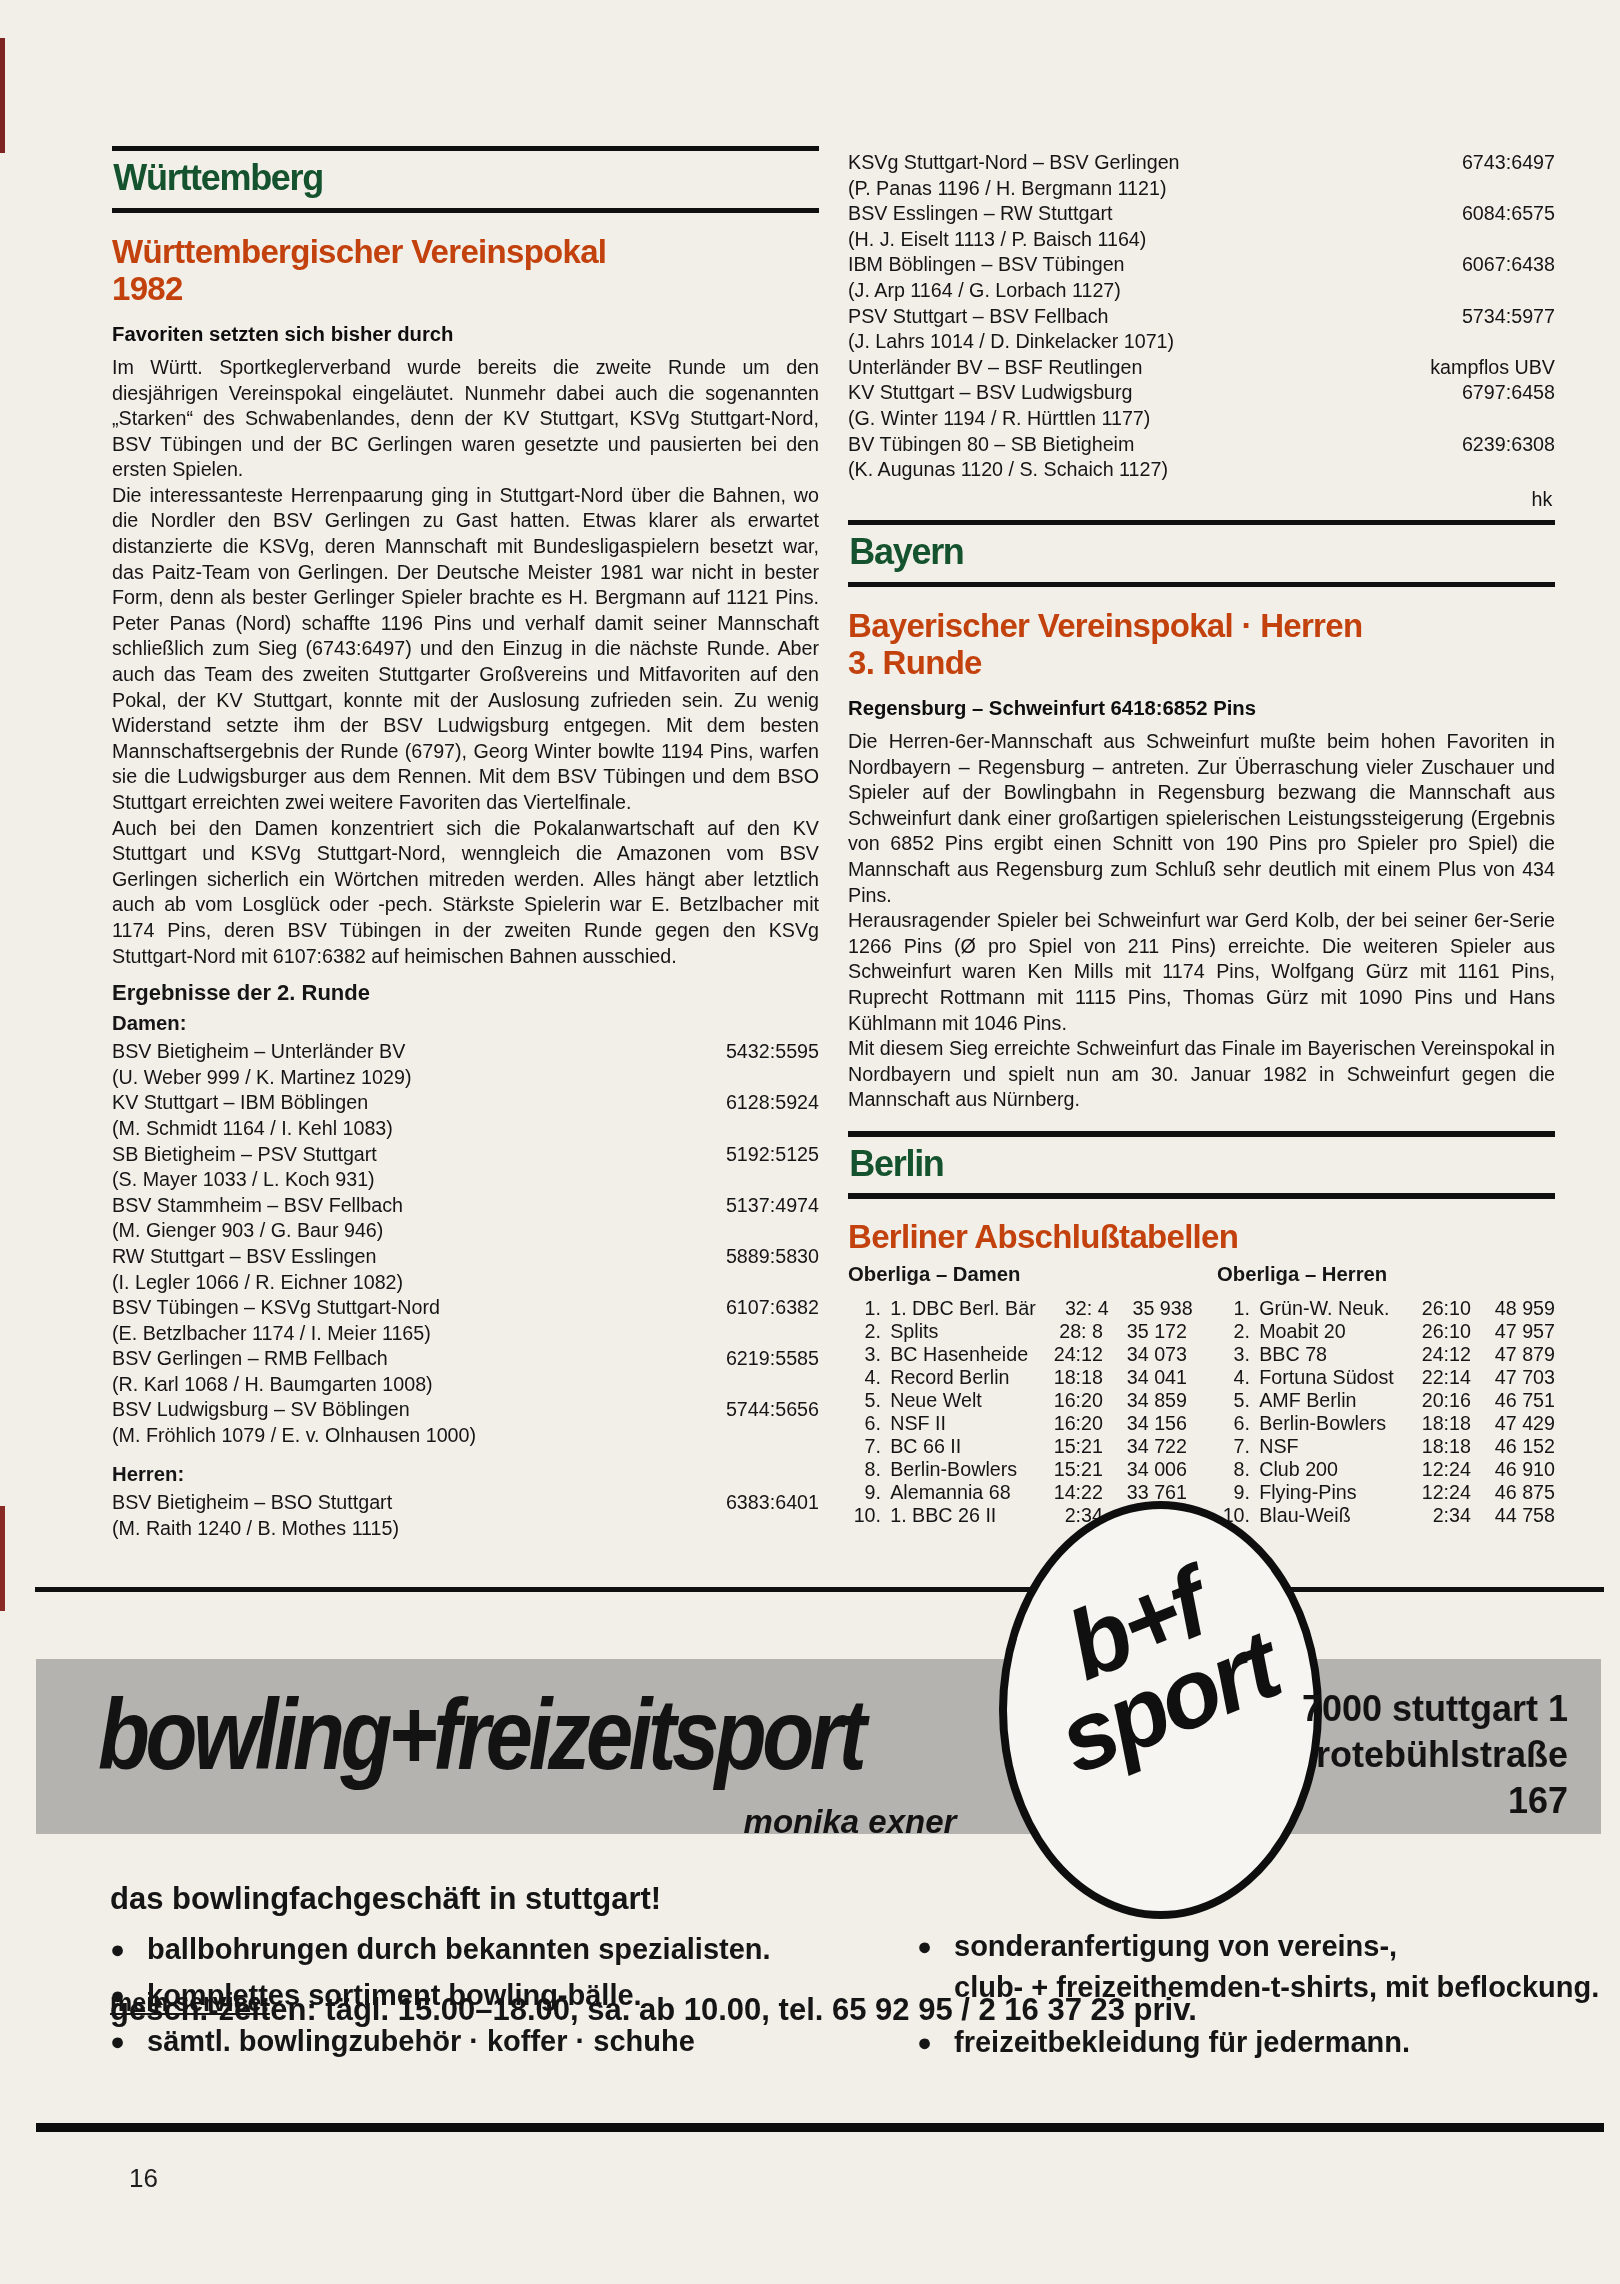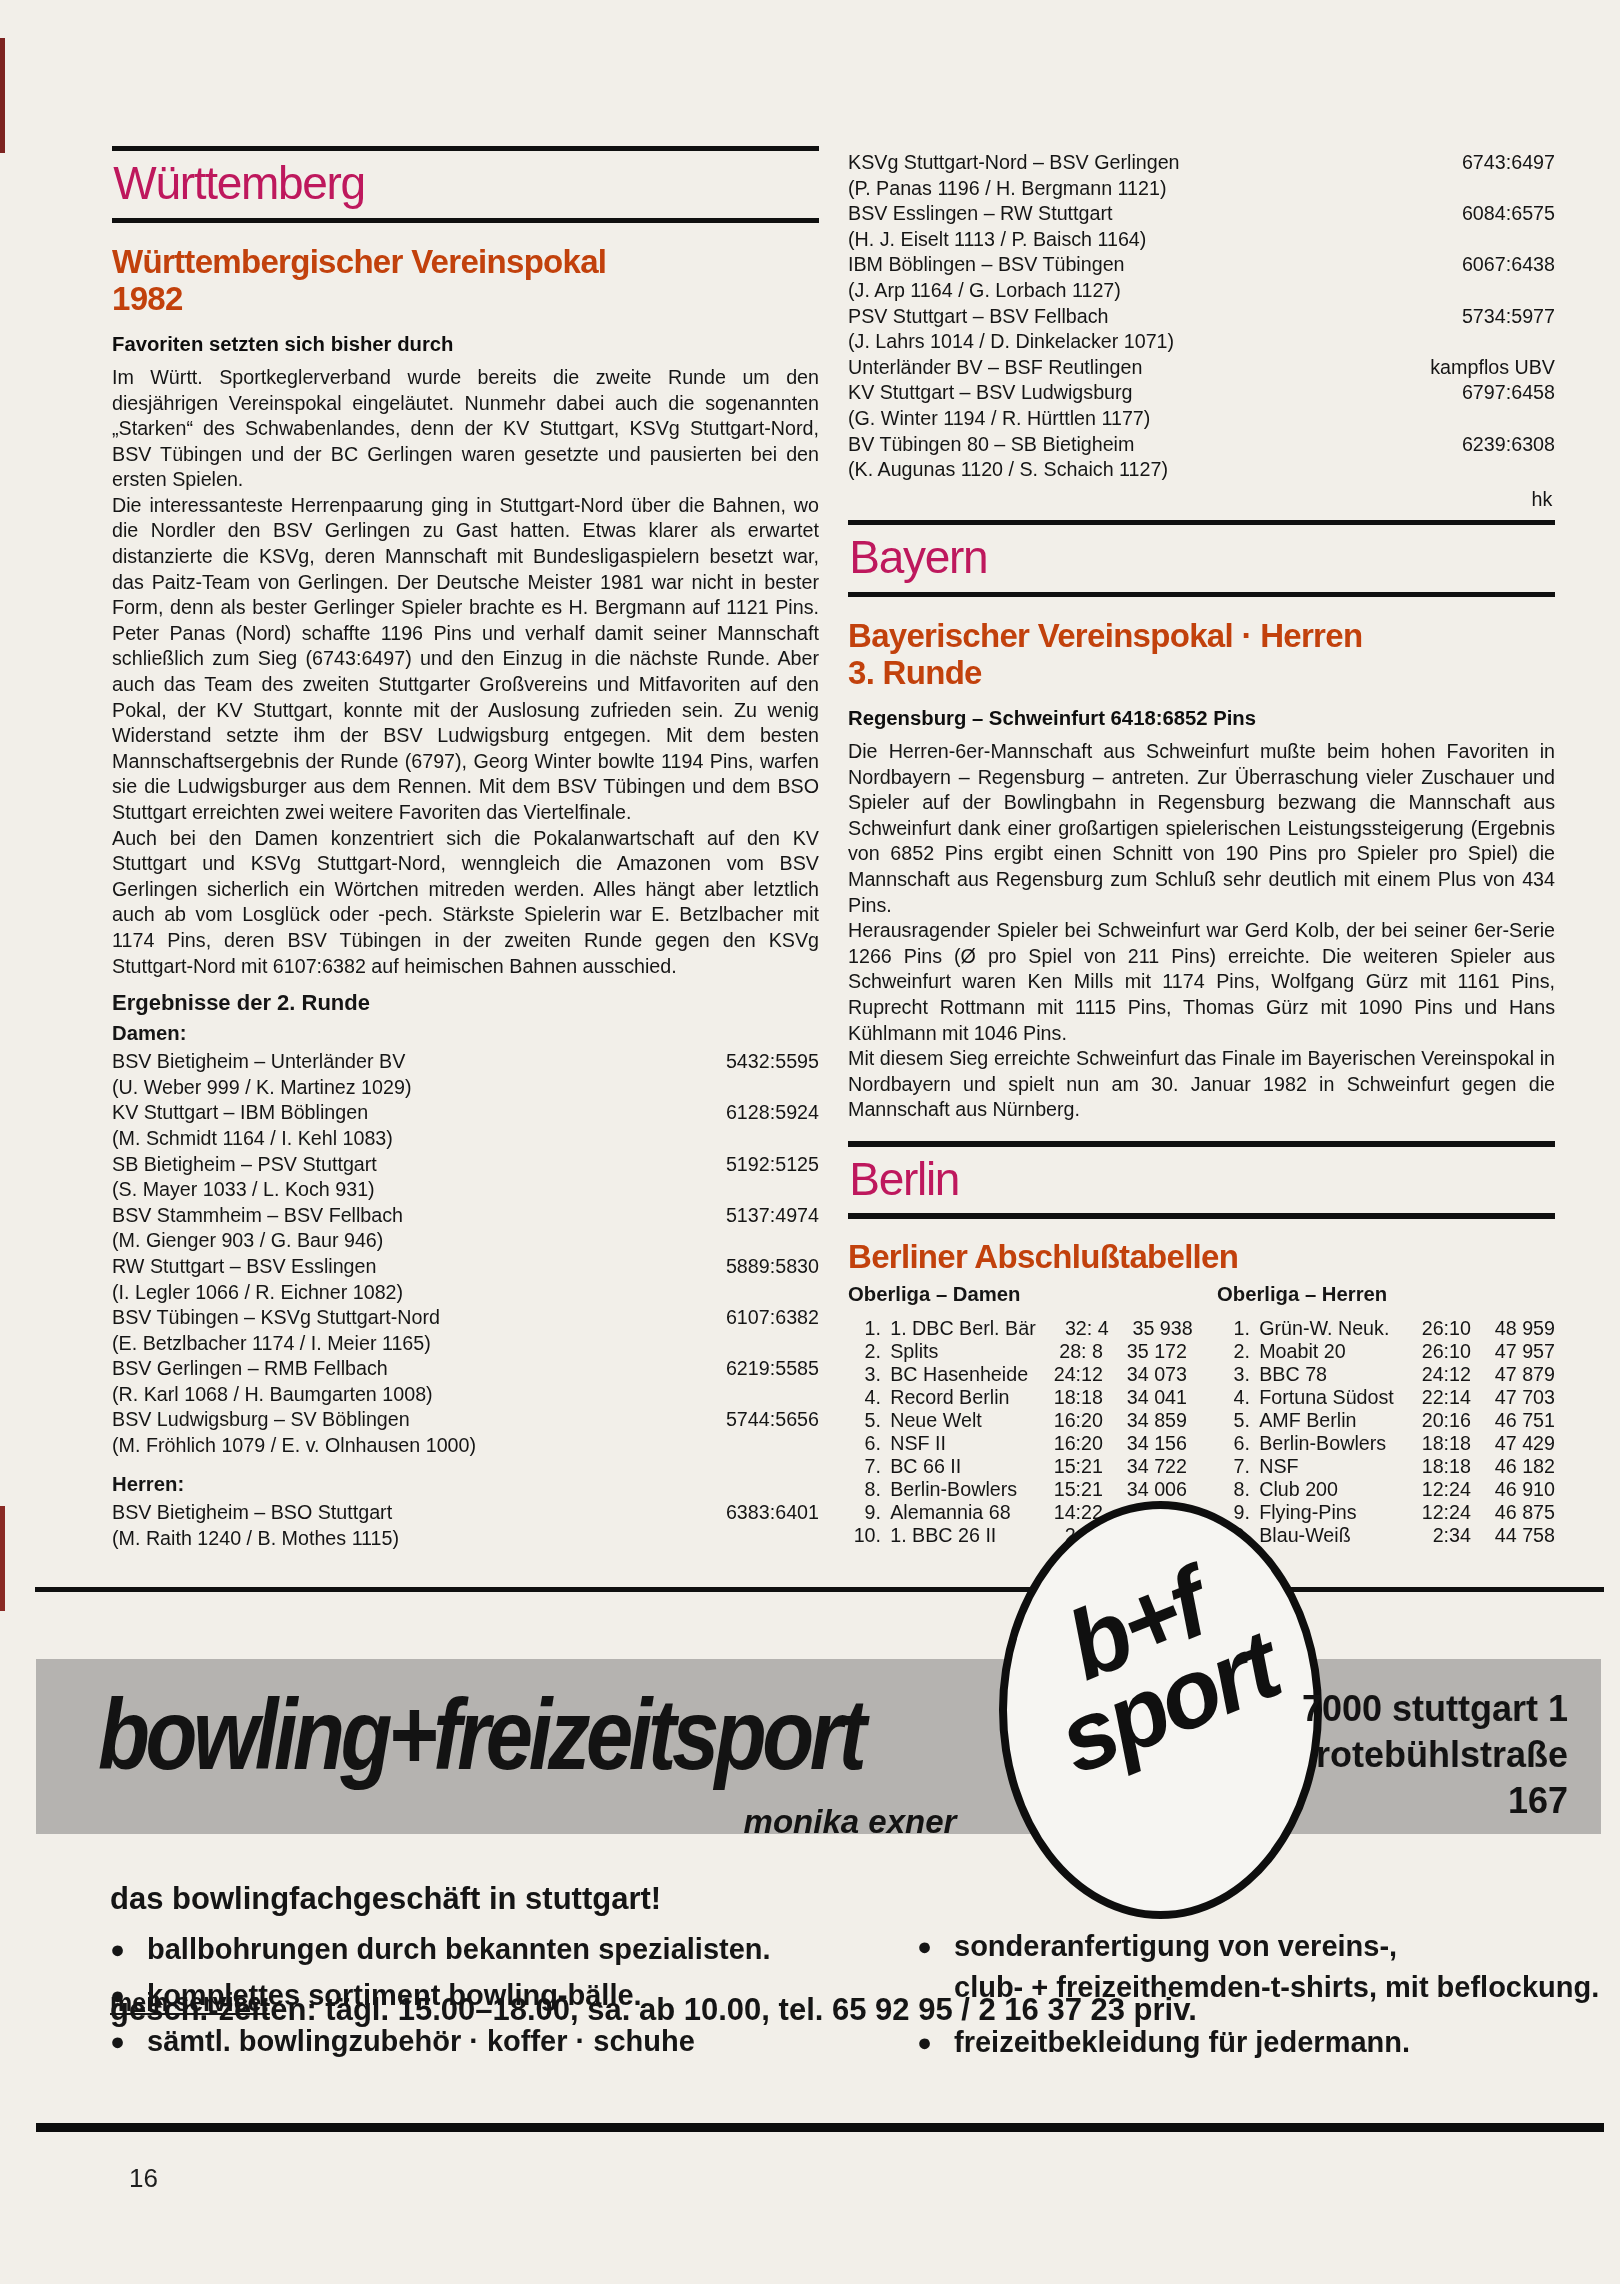--- a/index.html
+++ b/index.html
@@ -9,22 +9,22 @@
   .artifact{position:absolute;left:0;width:5.2px;}
   .artifact.a1{top:38px;height:115px;background:#7d2320;}
   .artifact.a2{top:1506px;height:105px;background:#8a2a24;}
 
   
   .col{position:absolute;width:707px;}
   .col-left{left:112px;top:146px;}
   .col-right{left:848px;top:150px;}
 
   .rule{height:5.2px;background:#101010;}
-  .region-head{font-size:46px;font-weight:400;letter-spacing:-1.3px;line-height:1;
-               color:#be185d;padding:9.2px 0 11.8px 1.3px;}
+  .region-head{font-size:36px;font-weight:700;letter-spacing:-1.3px;line-height:1;
+               color:#14532d;padding:9.2px 0 11.8px 1.3px;}
   .art-title{font-size:33px;font-weight:700;line-height:37px;letter-spacing:-0.7px;margin-top:19.7px;color:#c2410c;}
   .art-title span{display:block;}
   .subhead{font-size:20.3px;font-weight:700;margin-top:15.7px;color:#0e0e0e;}
   .body{margin-top:9.2px;}
   .body p{font-size:19.7px;line-height:25.6px;text-align:justify;margin:0;}
   .res-head{font-size:22px;font-weight:700;margin-top:10.5px;}
   .res-label{font-size:20.3px;font-weight:700;margin-top:6.6px;margin-bottom:3.9px;}
   .res-list .res-line{display:flex;justify-content:space-between;font-size:19.7px;line-height:25.6px;}
   .res-score{white-space:nowrap;padding-left:13px;}
   .res-players{font-size:19.7px;line-height:25.6px;}
@@ -375,21 +375,21 @@
     <span class="c-rank">6.</span>
     <span class="c-team">Berlin-Bowlers</span>
     <span class="c-pts">18:18</span>
     <span class="c-pins">47 429</span>
   </div>
 
   <div class="tbl-row">
     <span class="c-rank">7.</span>
     <span class="c-team">NSF</span>
     <span class="c-pts">18:18</span>
-    <span class="c-pins">46 182</span>
+    <span class="c-pins">46 152</span>
   </div>
 
   <div class="tbl-row">
     <span class="c-rank">8.</span>
     <span class="c-team">Club 200</span>
     <span class="c-pts">12:24</span>
     <span class="c-pins">46 910</span>
   </div>
 
   <div class="tbl-row">

